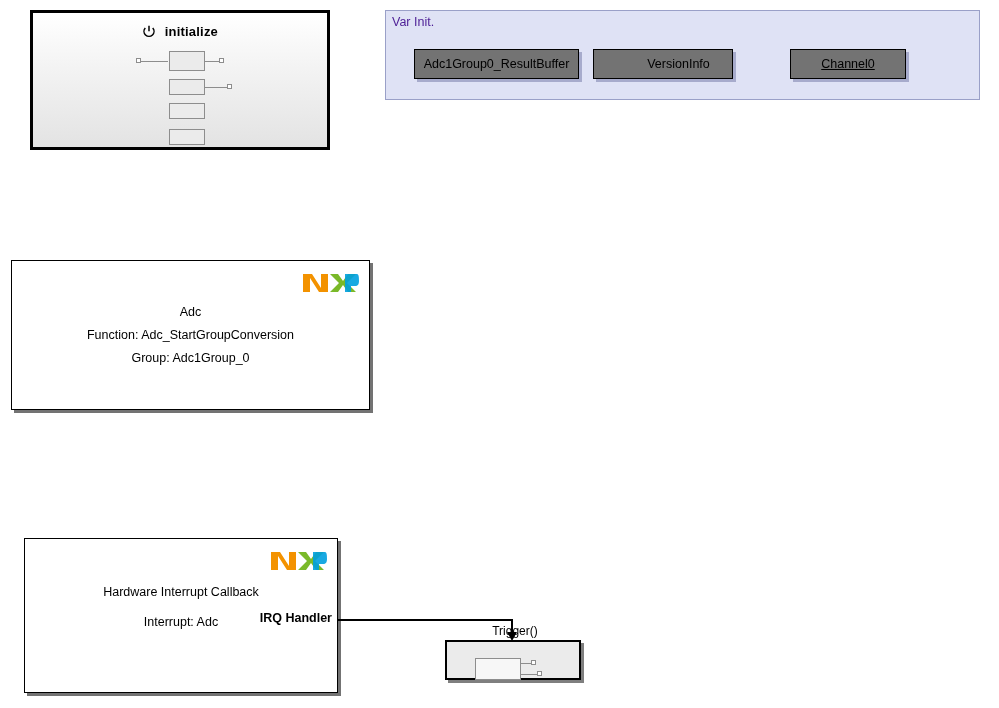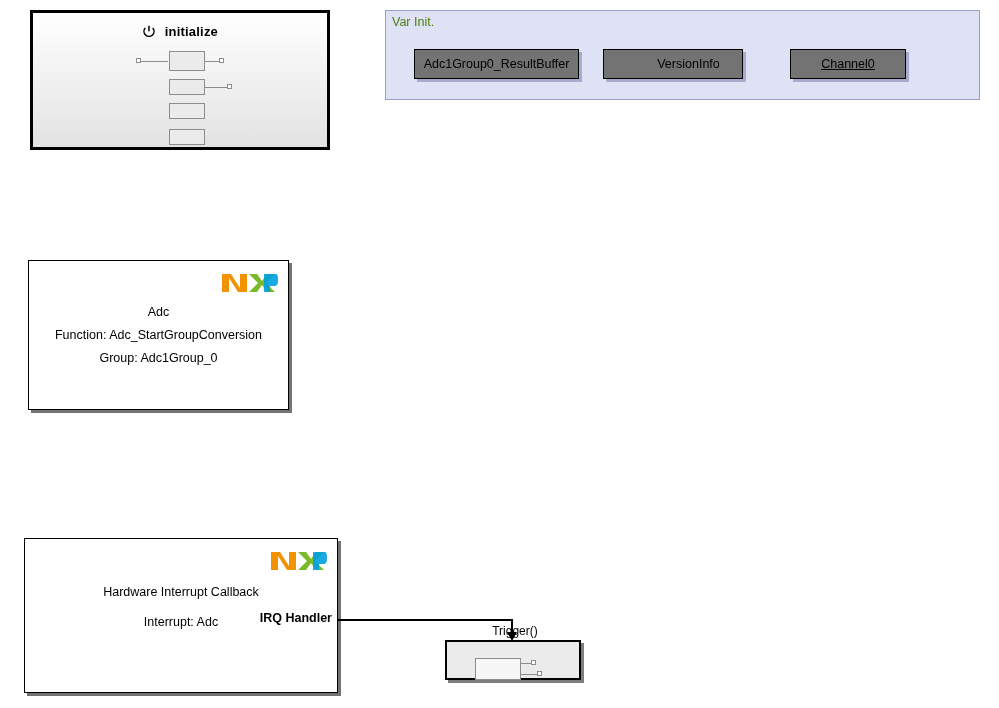--- a/index.html
+++ b/index.html
@@ -85,51 +85,51 @@
     height: 90px;
     background: #dfe2f5;
     border: 1px solid #9aa0c8;
     box-sizing: border-box;
   }
   .varinit-label {
     position: absolute;
     left: 6px;
     top: 4px;
     font-size: 12.5px;
-    color: #4d7c0f;
+    color: #4c1d95;
   }
   .var-box {
     position: absolute;
     top: 38px;
     height: 30px;
     background: #737373;
     border: 1px solid #000000;
     box-sizing: border-box;
     font-size: 12.5px;
     display: flex;
     align-items: center;
     justify-content: center;
     box-shadow: 3px 3px 0 rgba(120,125,170,0.55);
   }
   .var-box-0 { left: 28px; width: 165px; }
-  .var-box-1 { left: 217px; width: 140px; padding-left: 31px; }
+  .var-box-1 { left: 207px; width: 140px; padding-left: 31px; }
   .var-box-2 { left: 404px; width: 116px; text-decoration: underline; }
 
   
   .nxp-block {
     position: absolute;
     background: #ffffff;
     border: 1px solid #000000;
     box-sizing: border-box;
     box-shadow: 3px 3px 0 rgba(0,0,0,0.55);
   }
   .nxp-adc {
-    left: 28px;
+    left: 11px;
     top: 260px;
-    width: 261px;
+    width: 359px;
     height: 150px;
   }
   .nxp-isr {
     left: 24px;
     top: 538px;
     width: 314px;
     height: 155px;
   }
   .nxp-logo {
     position: absolute;

